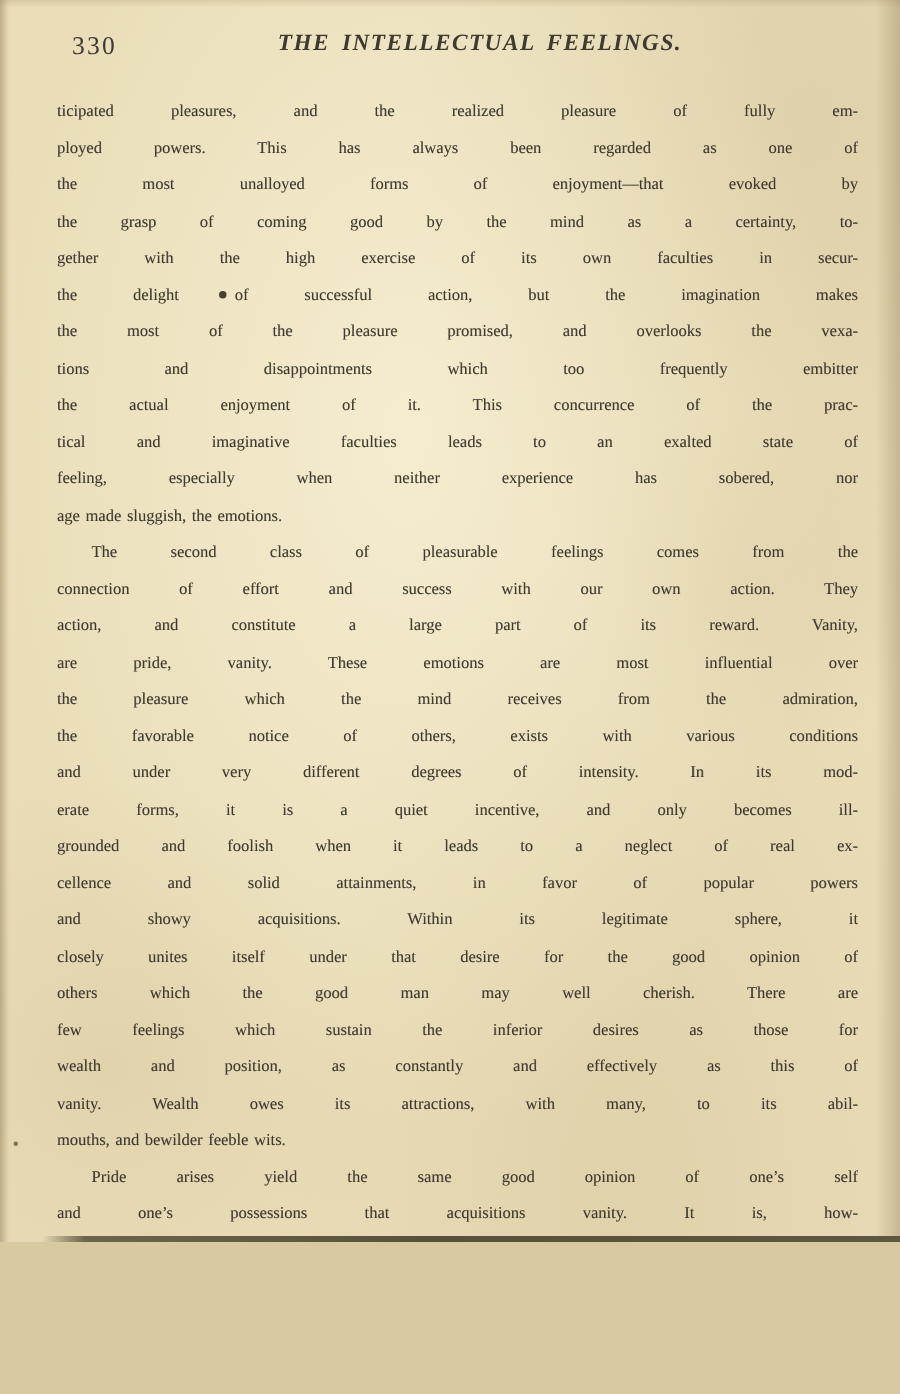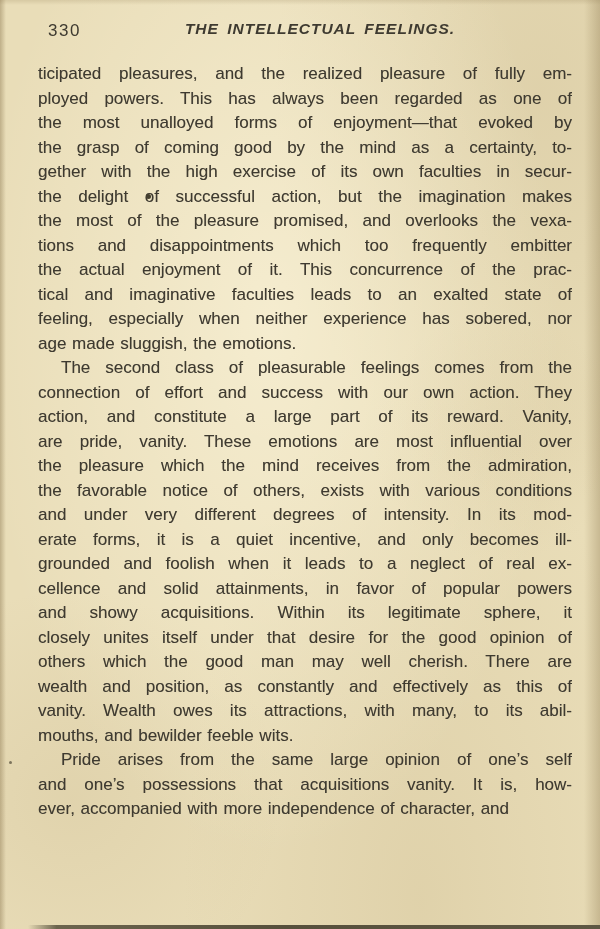--- a/index.html
+++ b/index.html
@@ -3,23 +3,23 @@
 <meta charset="utf-8">
 <style>
   html, body {
     margin: 0;
     padding: 0;
     background: #d8c9a0;
   }
   .page {
     position: relative;
     width: 600px;
-    height: 929px;
+    height: 828px;
     overflow: hidden;
-    font-family: Liberation Sans, sans-serif;
+    font-family: Liberation Serif, serif;
     background-color: #e9ddb8;
     background-image:
       radial-gradient(ellipse at 45% 35%, rgba(255,249,226,0.55) 0%, rgba(255,249,226,0) 62%),
       radial-gradient(ellipse at 90% 10%, rgba(176,155,108,0.18) 0%, transparent 35%),
       radial-gradient(ellipse at 70% 97%, rgba(190,170,122,0.22) 0%, transparent 40%),
       radial-gradient(circle at 12% 86%, rgba(176,155,108,0.15) 0%, transparent 22%),
       radial-gradient(circle at 83% 47%, rgba(186,166,118,0.14) 0%, transparent 18%);
   }
   .running-head {
     position: absolute;
@@ -45,21 +45,21 @@
     font-size: 15.5px;
     letter-spacing: 1px;
     word-spacing: 3px;
     padding-left: 24px;
   }
   .body-text {
     position: absolute;
     left: 38px;
     top: 62px;
     width: 534px;
-    font-size: 17px;
+    font-size: 11px;
     line-height: 24.5px;
     color: #3e3a30;
     text-shadow: 0.2px 0.2px 0 rgba(62,58,48,0.35);
     word-spacing: 1px;
   }
   .line {
     text-align: justify;
     text-align-last: justify;
     overflow: hidden;
     white-space: nowrap;
@@ -144,24 +144,25 @@
       <div class="line">are pride, vanity.  These emotions are most influential over</div>
       <div class="line">the pleasure which the mind receives from the admiration,</div>
       <div class="line">the favorable notice of others, exists with various conditions</div>
       <div class="line">and under very different degrees of intensity.  In its mod-</div>
       <div class="line">erate forms, it is a quiet incentive, and only becomes ill-</div>
       <div class="line">grounded and foolish when it leads to a neglect of real ex-</div>
       <div class="line">cellence and solid attainments, in favor of popular powers</div>
       <div class="line">and showy acquisitions.  Within its legitimate sphere, it</div>
       <div class="line">closely unites itself under that desire for the good opinion of</div>
       <div class="line">others which the good man may well cherish.  There are</div>
+      <div class="line">few feelings which sustain the inferior desires as those for</div>
       <div class="line">wealth and position, as constantly and effectively as this of</div>
       <div class="line">vanity.  Wealth owes its attractions, with many, to its abil-</div>
       <div class="line last">mouths, and bewilder feeble wits.</div>
-      <div class="line indent">Pride arises from the same large opinion of one’s self</div>
+      <div class="line indent">Pride arises yield the same good opinion of one’s self</div>
       <div class="line">and one’s possessions that acquisitions vanity.  It is, how-</div>
       <div class="line last">ever, accompanied with more independence of character, and</div>
     </main>
 
   <div class="edge-top"></div>
   <div class="edge-left"></div>
   <div class="edge-right"></div>
   <div class="edge-bottom"></div>
 
   <div class="speck speck-margin"></div>

